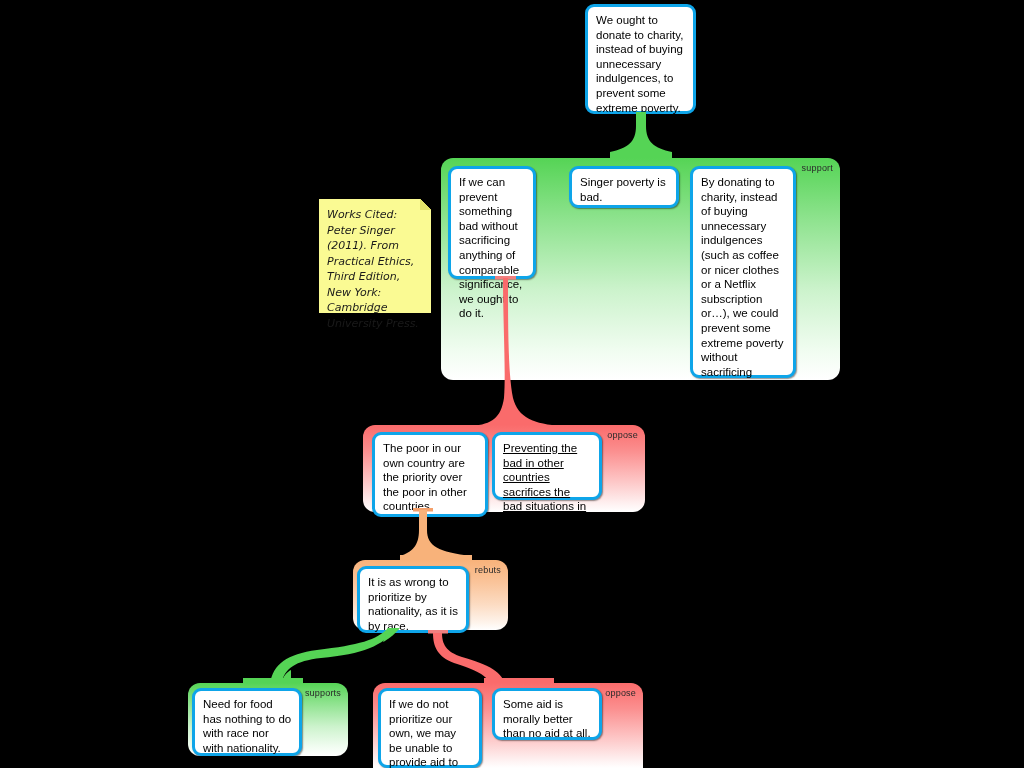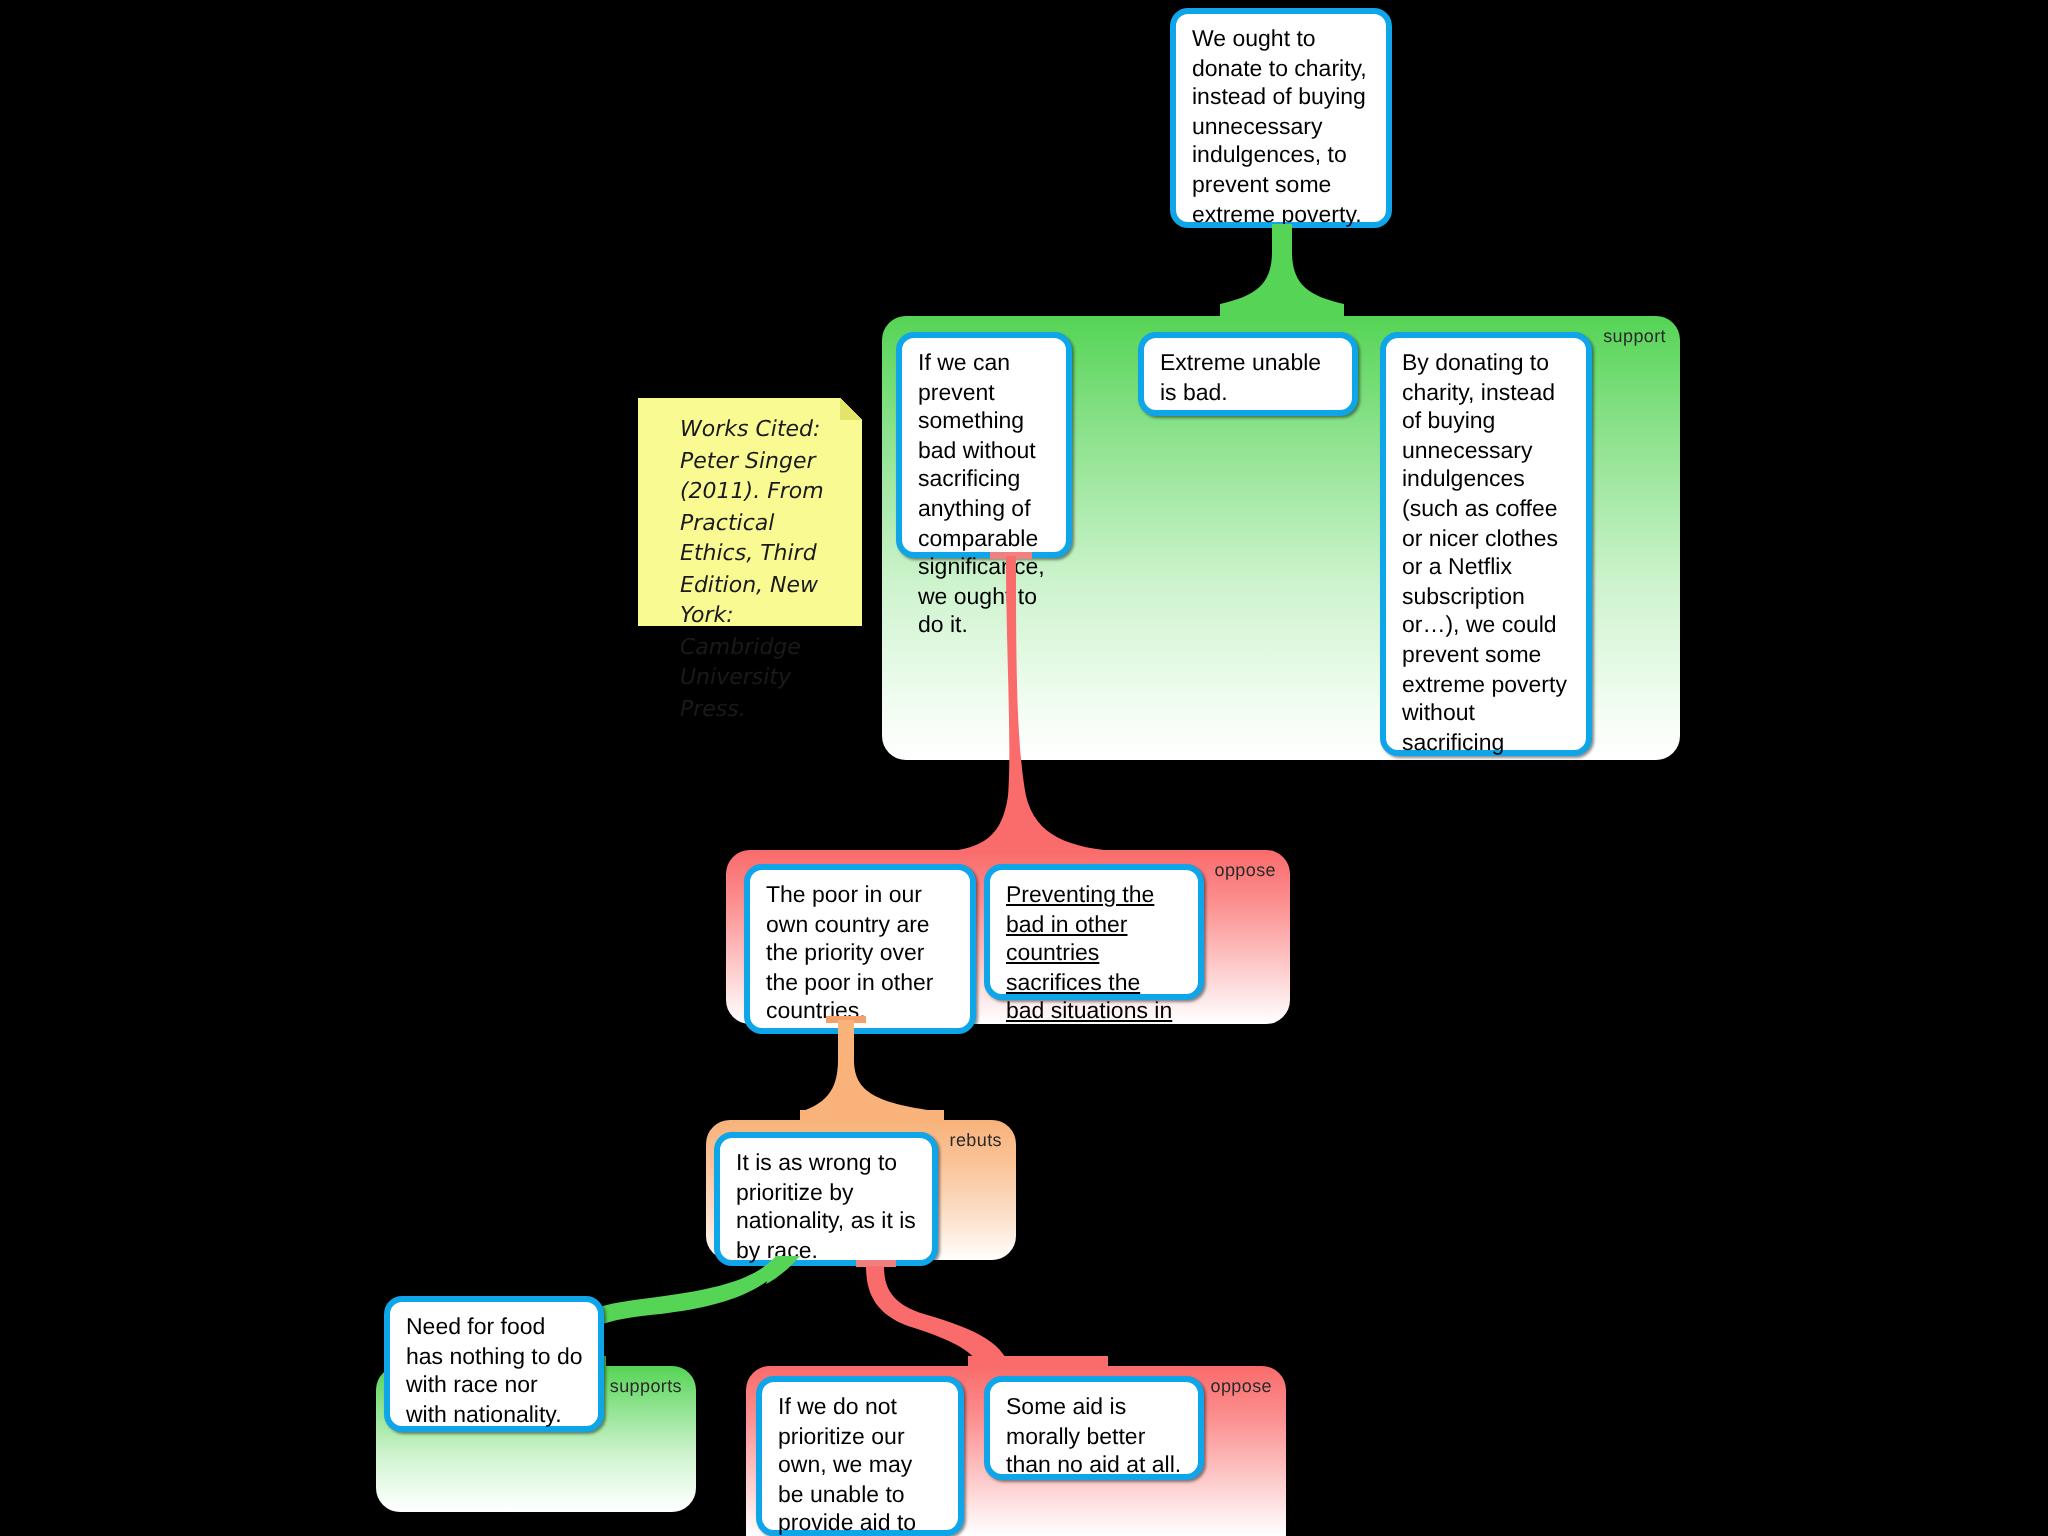--- a/index.html
+++ b/index.html
@@ -16,21 +16,21 @@
                letter-spacing:.2px;font-family:"Liberation Sans",sans-serif;}
 
   
   .claim{position:absolute;background:#fff;border:3px solid #0ea5e9;border-radius:9px;
          box-sizing:border-box;padding:6px 7px 5px 8px;color:#000;font-size:11.5px;
          line-height:14.6px;box-shadow:1px 1px 1.5px rgba(0,0,0,.45);}
   .claim span{display:block;}
 
   
   .note{position:absolute;background:#fafa93;box-sizing:border-box;
-        padding:8px 9px 6px 21px;color:#1a1a1a;font-size:11px;line-height:15.5px;
+        padding:8px 9px 6px 8px;color:#1a1a1a;font-size:11px;line-height:15.5px;
         font-family:"DejaVu Sans",sans-serif;font-style:italic;
         box-shadow:1.5px 1.5px 2px rgba(0,0,0,.5);}
   .note .fold{position:absolute;top:0;right:0;width:11px;height:11px;
         background:linear-gradient(225deg,#000 0%,#000 48%,#e4e46a 50%,#e4e46a 100%);}
 
   
   .conn{position:absolute;}
   .conn svg{display:block;overflow:visible;}
 </style>
 </head>
@@ -49,21 +49,21 @@
     </svg>
   </div>
 
   <div class="panel support" style="left:441px;top:158px;width:399px;height:222px;">
     <div class="panel-label">support</div>
   </div>
   <div class="claim" style="left:448px;top:166px;width:88px;height:113px;">
     <span>If we can prevent something bad without sacrificing anything of comparable significance, we ought to do it.</span>
   </div>
   <div class="claim" style="left:569px;top:166px;width:110px;height:42px;">
-    <span>Extreme unable is bad.</span>
+    <span>Singer poverty is bad.</span>
   </div>
   <div class="claim" style="left:690px;top:166px;width:106px;height:212px;">
     <span>By donating to charity, instead of buying unnecessary indulgences (such as coffee or nicer clothes or a Netflix subscription or…), we could prevent some extreme poverty without sacrificing anything of comparable moral significance.</span>
   </div>
 
   <div class="conn" style="left:472px;top:276px;width:90px;height:156px;">
     <svg width="90" height="156" viewBox="0 0 90 156">
       <rect x="23" y="0" width="21" height="3.5" fill="#f08080"></rect>
       <path d="M31,2 L36,2 C36,48 36,96 41,122 C46,142 62,148 90,150 L90,156 L0,156 L0,150
                C20,148 29,142 32,122 C34,96 31,48 31,2 Z" fill="#fa6b6b"></path>
@@ -112,21 +112,21 @@
       <rect x="4" y="0" width="20" height="3.5" fill="#f08080"></rect>
       <path d="M9,3 L18,3 C18,14 22,22 38,27 C66,35 78,42 82,56 L68,56
                C63,45 52,40 30,33 C14,27 9,17 9,3 Z" fill="#fa6b6b"></path>
       <rect x="60" y="48" width="70" height="8" fill="#fa6b6b"></rect>
     </svg>
   </div>
 
   <div class="panel support" style="left:188px;top:683px;width:160px;height:73px;">
     <div class="panel-label">supports</div>
   </div>
-  <div class="claim" style="left:192px;top:648px;width:110px;height:68px;">
+  <div class="claim" style="left:192px;top:688px;width:110px;height:68px;">
     <span>Need for food has nothing to
 do with race nor with nationality.</span>
   </div>
 
   <div class="panel oppose" style="left:373px;top:683px;width:270px;height:85px;border-bottom-left-radius:0;border-bottom-right-radius:0;">
     <div class="panel-label">oppose</div>
   </div>
   <div class="claim" style="left:378px;top:688px;width:104px;height:80px;">
     <span>If we do not prioritize our own, we may be unable to provide aid to any at all</span>
   </div>

